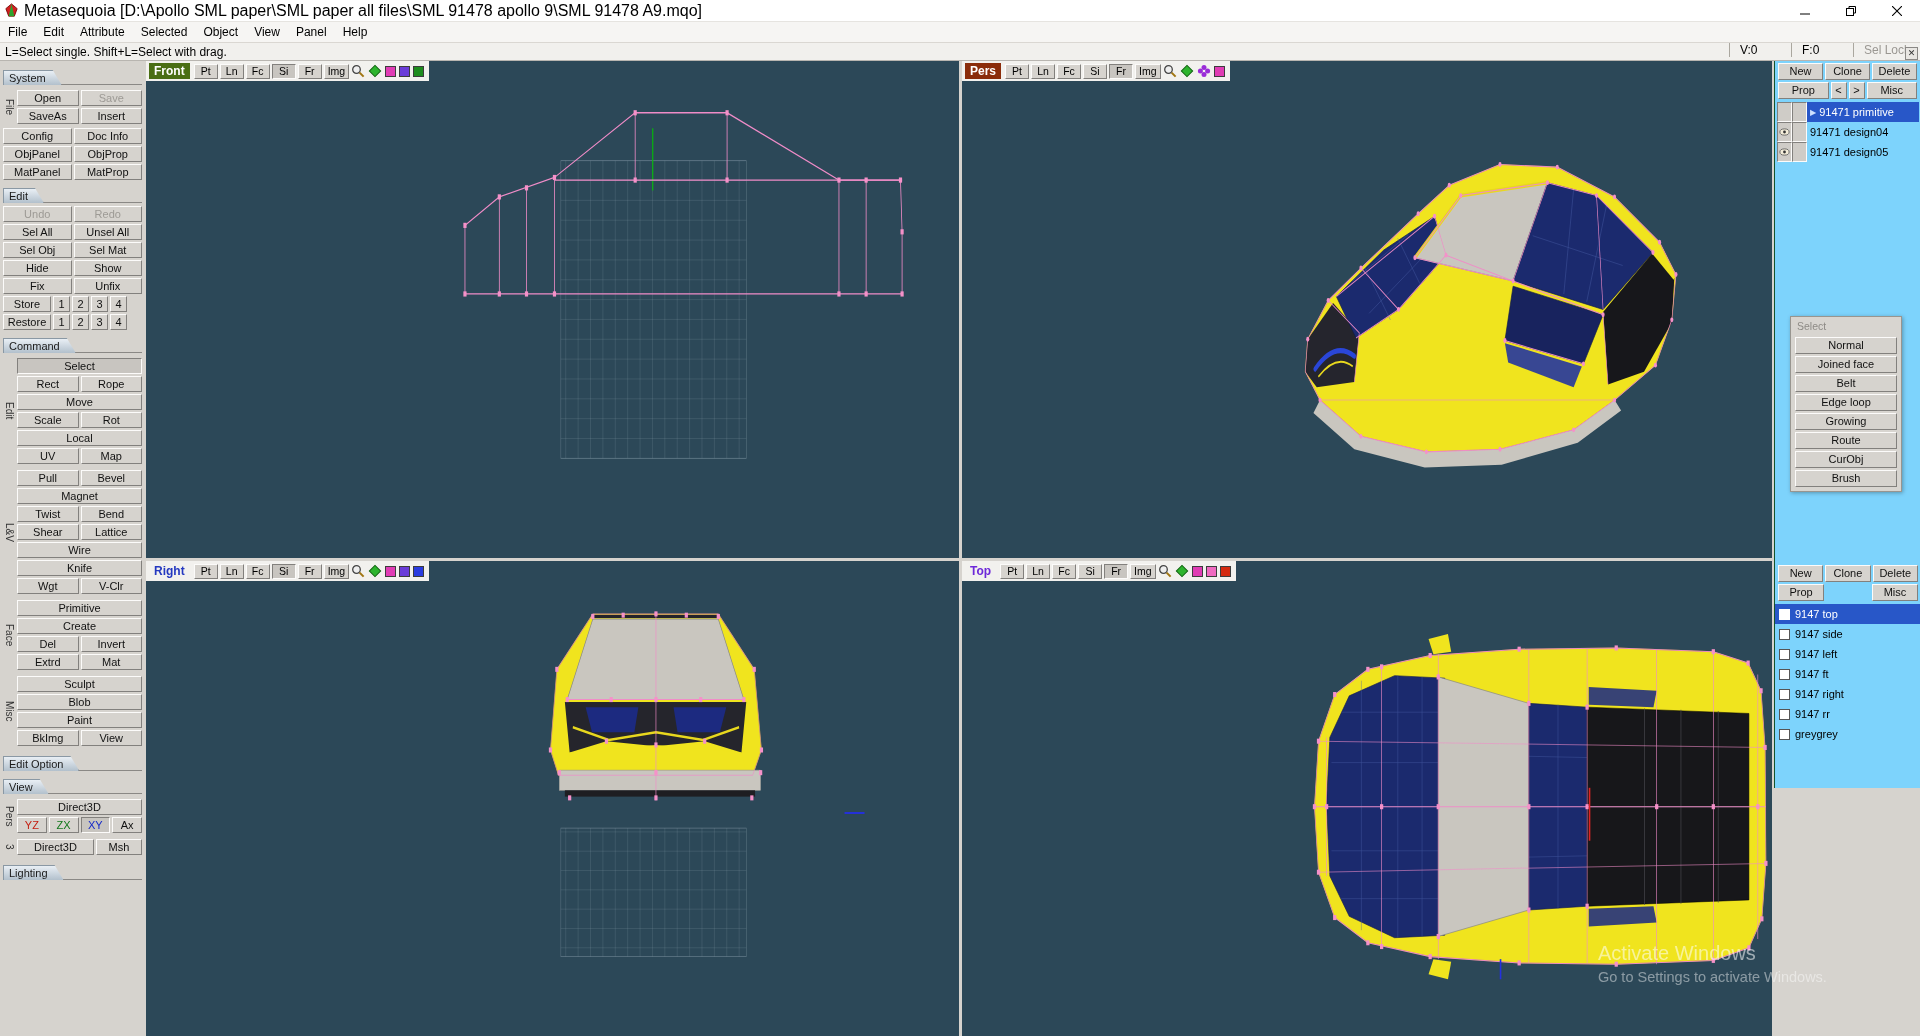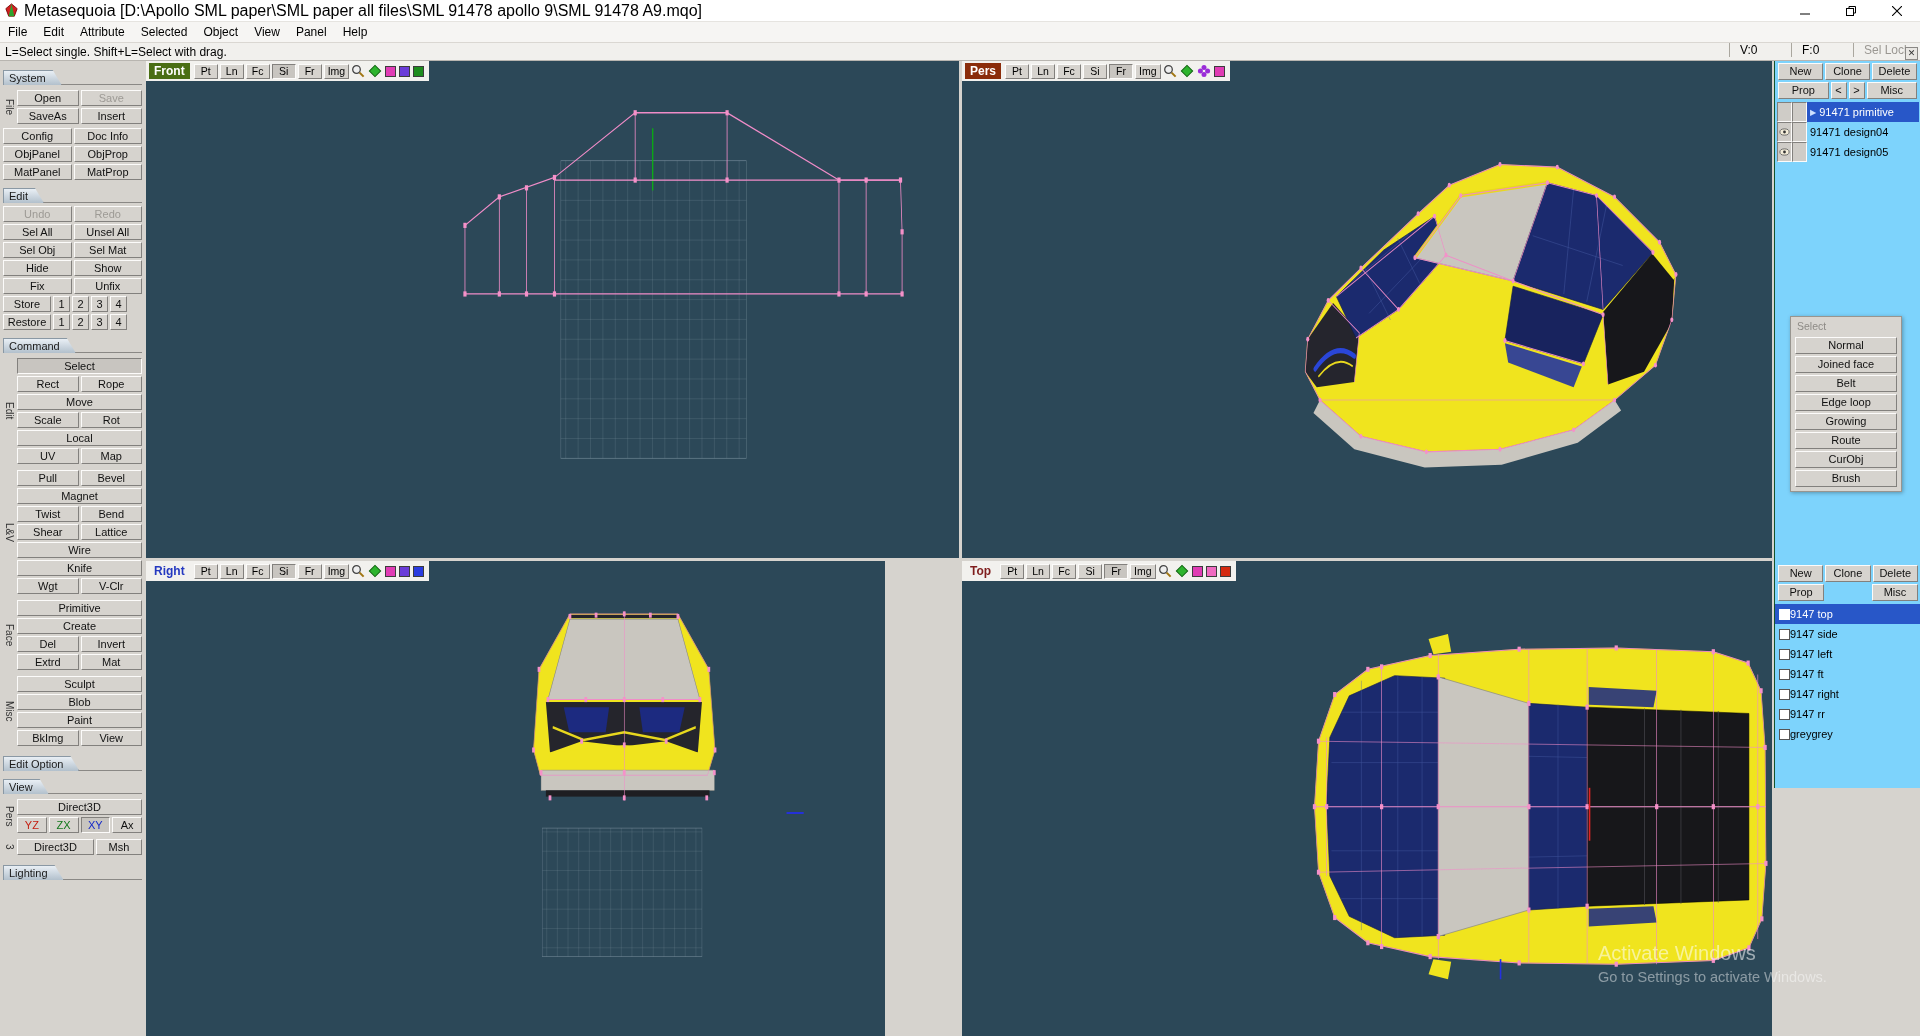--- a/index.html
+++ b/index.html
@@ -35,39 +35,39 @@
   .phead{position:relative;height:16px;margin:7px 0 3px;border-bottom:1px solid #8a8885}
   .phead span{position:absolute;left:0;bottom:-1px;height:15px;line-height:15px;padding:0 15px 0 5px;font-size:11px;color:#1a1a1a;background:linear-gradient(180deg,#e9eff5,#b2c0cc);border:1px solid #8a98a4;border-bottom:none;clip-path:polygon(0 0,calc(100% - 9px) 0,100% 100%,0 100%)}
 
   
   .viewport{position:absolute;background:#2c4858;display:flex;flex-direction:row}
   .vheader{height:20px;background:#f2f1ee;display:flex;align-items:center;gap:2px;padding:0 3px;flex:none}
   .vlabel{font-size:12px;font-weight:bold;padding:1px 5px;margin-right:2px}
   .vlabel.front{background:#4a6e14;color:#fff}
   .vlabel.pers{background:#8a2c0a;color:#fff}
   .vlabel.right{color:#2438c0}
-  .vlabel.top{color:#7f1d1d}
+  .vlabel.top{color:#6d28d9}
   .vtab{appearance:none;font:inherit;min-width:24px;padding:0 3px;height:15px;line-height:12px;text-align:center;font-size:10.5px;background:#d6d3ce;border:1px solid;border-color:#fcfbfa #82807d #82807d #fcfbfa}
   .vtab.pressed{border-color:#82807d #fcfbfa #fcfbfa #82807d;background:#c8c5c0}
   .vicons{margin-left:auto;display:flex;align-items:center;gap:3px;padding-right:2px}
   .vicon{width:14px;height:14px;display:flex;align-items:center;justify-content:center}
   .vicon.sq{width:11px;height:11px;border:1px solid #3c3c3c}
   .vcanvas{display:block;width:100%;height:100%;flex:1}
 
   
   .sidebar-right{position:absolute;left:1774px;top:61px;width:146px;height:727px;background:#7dd3fc;border-left:1px solid #14532d;z-index:10}
   .sr-row{display:flex;gap:2px;margin:2px 3px}
   .sr-row .btn{height:17px}
   .obj-item{display:flex;align-items:stretch;height:20px;margin-left:2px;margin-right:1px}
   .mini-cell{width:15px;border:1px solid;border-color:#82807d #fcfbfa #fcfbfa #82807d;background:#cfccc7;display:flex;align-items:center;justify-content:center}
   .obj-name{flex:1;display:flex;align-items:center;padding-left:3px;gap:3px;font-size:11px;white-space:nowrap;overflow:hidden}
   .obj-item.selected .obj-name{background:#2857c8;color:#fff}
   .tri{font-size:8px;color:#cfe0ff}
   .mat-panel{position:absolute;left:0;top:502px;width:146px}
-  .mat-item{display:flex;align-items:center;height:20px;padding-left:4px;}
+  .mat-item{display:flex;align-items:center;height:20px;padding-left:4px;gap:5px}
   .mat-item.selected{background:#2857c8;color:#fff}
   .mat-check{width:11px;height:11px;background:#fff;border:1px solid #555;flex:none}
   .mat-item.selected .mat-check{border-color:#fff}
   .panel-close{position:absolute;left:1905px;top:47px;width:13px;height:13px;border:1px solid #8a8885;background:#e8e6e2;font-size:9px;line-height:11px;text-align:center;color:#333;z-index:30}
 
   
   .select-panel{position:absolute;left:1790px;top:316px;width:112px;background:#d8d5d0;border:1px solid #98958f;box-shadow:1px 1px 4px rgba(0,0,0,.3);padding:2px 4px 4px;z-index:20}
   .sp-title{font-size:10.5px;color:#8e8b86;padding:1px 2px 3px}
   .sp-btn{display:block;width:100%;height:17px;margin-top:2px}
 
@@ -513,21 +513,21 @@
       <circle cx="456" cy="196" r="1.9"></circle>
         <circle cx="264" cy="150" r="1.9"></circle>
         <circle cx="206" cy="192" r="1.9"></circle>
       <circle cx="250" cy="120" r="1.9"></circle>
         <circle cx="432" cy="234" r="1.9"></circle>
         <circle cx="336" cy="216" r="1.9"></circle>
     </g>
   </svg>
 </div>
 
-<div class="viewport" style="left:146px;top:561px;width:739px;height:475px">
+<div class="viewport" style="left:146px;top:561px;width:813px;height:475px">
   <div class="vheader">
     <span class="vlabel right">Right</span>
     <button class="vtab">Pt</button>
     <button class="vtab">Ln</button>
     <button class="vtab">Fc</button>
     <button class="vtab pressed">Si</button>
     <button class="vtab">Fr</button>
     <button class="vtab">Img</button>
     <span class="vicons">
       <span class="vicon">

